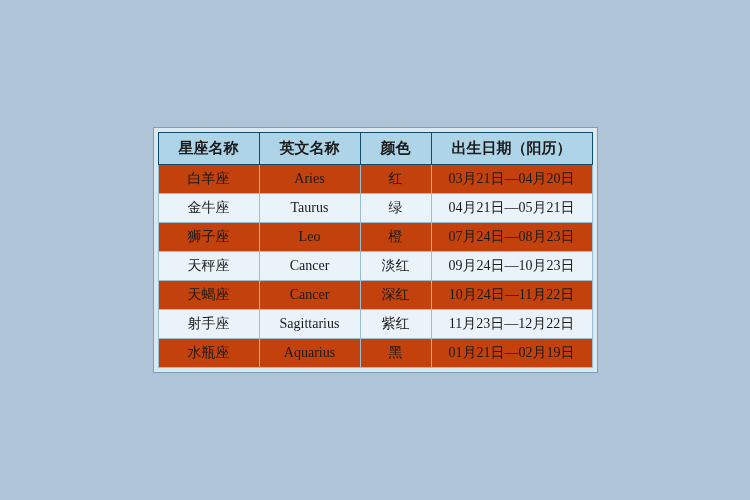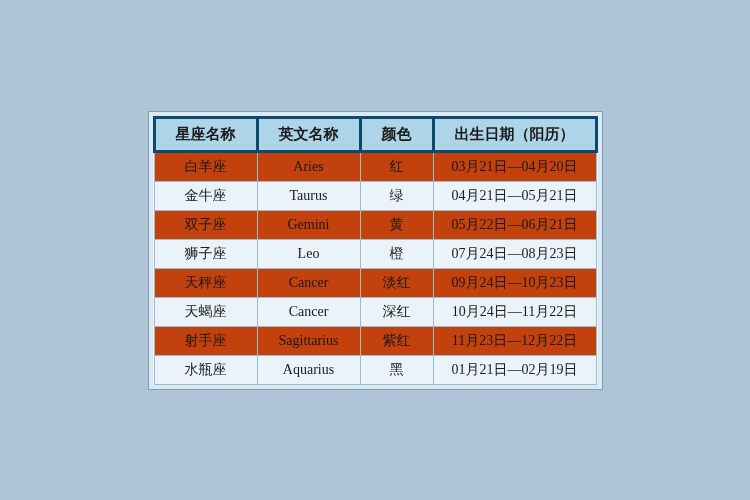--- a/index.html
+++ b/index.html
@@ -24,21 +24,21 @@
       padding: 4px;
     }
 
     table {
       border-collapse: collapse;
       background-color: #f0f7fc;
     }
 
     th {
       background-color: #aed4e8;
-      border: 3px solid #0c4a6e;
+      border: 1px solid #0c4a6e;
       padding: 6px 20px;
       text-align: center;
       font-size: 15px;
       font-weight: bold;
       color: #1a1a1a;
       white-space: nowrap;
     }
 
     td {
       border: 1px solid #9bbdd0;
@@ -74,26 +74,20 @@
           <td>红</td>
           <td>03月21日—04月20日</td>
         </tr>
         <tr>
           <td>金牛座</td>
           <td>Taurus</td>
           <td>绿</td>
           <td>04月21日—05月21日</td>
         </tr>
         <tr>
-          <td>双子座</td>
-          <td>Gemini</td>
-          <td>黄</td>
-          <td>05月22日—06月21日</td>
-        </tr>
-        <tr>
           <td>狮子座</td>
           <td>Leo</td>
           <td>橙</td>
           <td>07月24日—08月23日</td>
         </tr>
         <tr>
           <td>天秤座</td>
           <td>Cancer</td>
           <td>淡红</td>
           <td>09月24日—10月23日</td>

